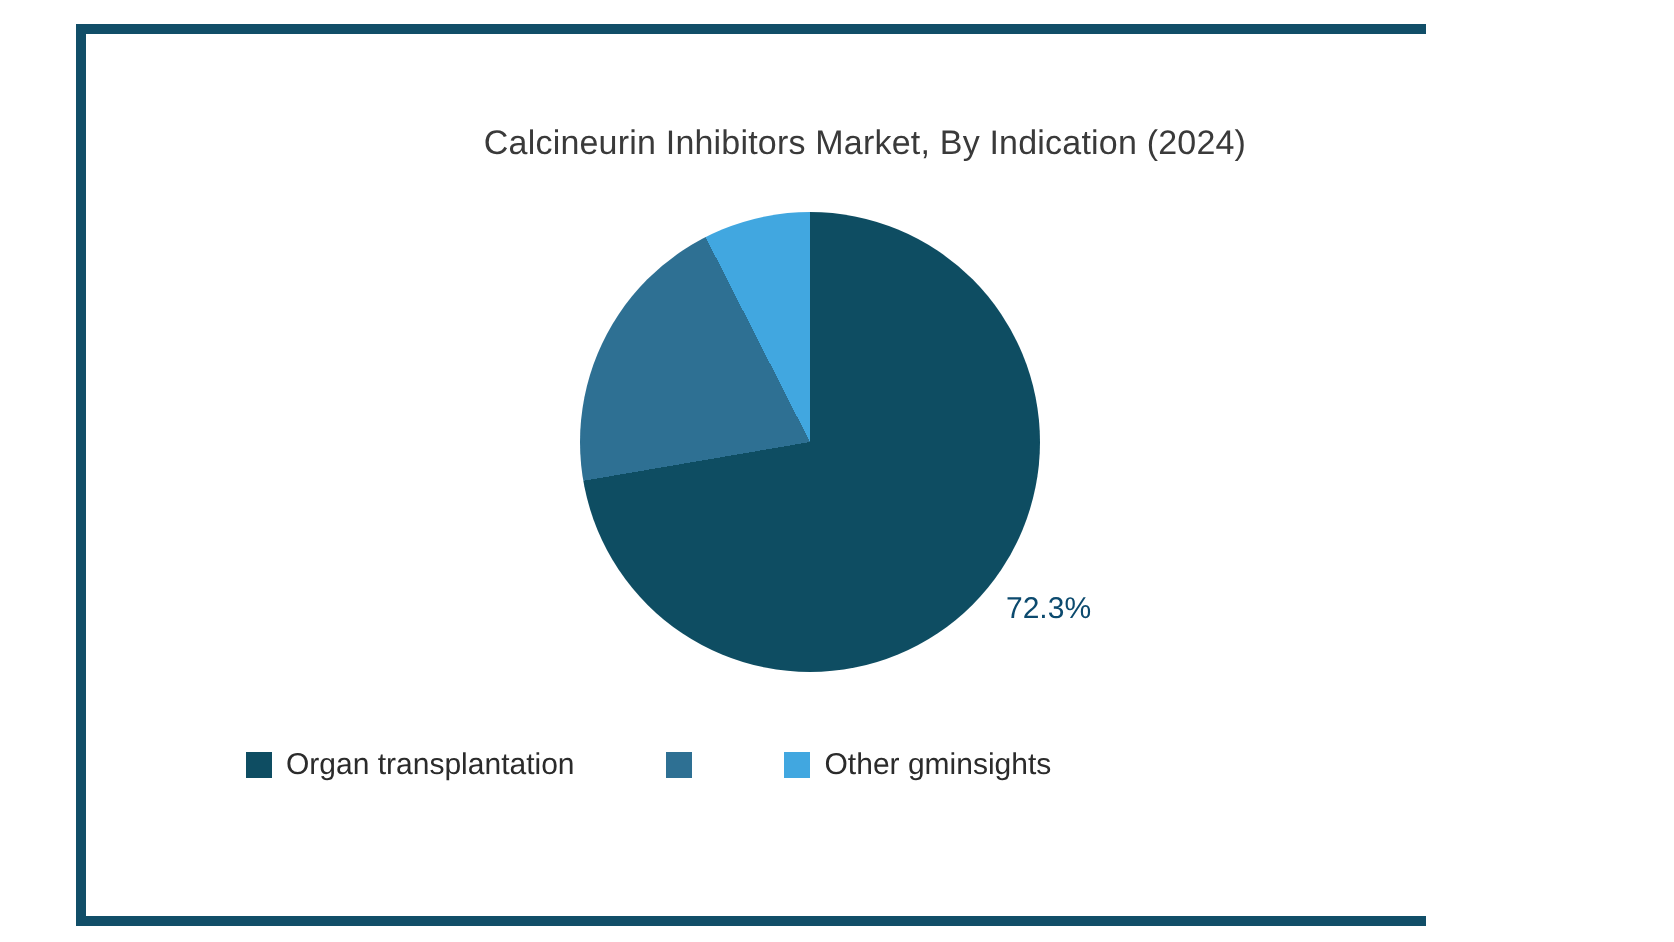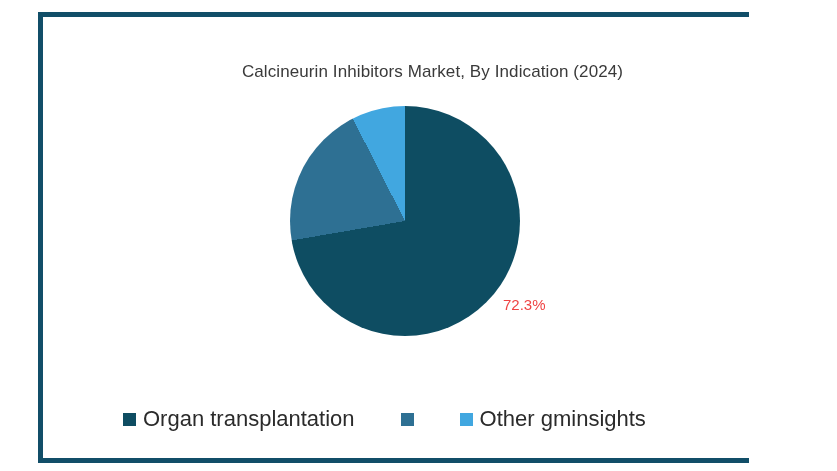--- a/index.html
+++ b/index.html
@@ -7,21 +7,20 @@
     padding: 0;
     background: #ffffff;
   }
   .canvas {
     position: relative;
     width: 713px;
     height: 471px;
     background: #ffffff;
     font-family: "Liberation Sans", sans-serif;
     overflow: hidden;
-    padding-left: 36px;
   }
   .frame {
     position: absolute;
     left: 38px;
     top: 12px;
     width: 789px;
     height: 451px;
     box-sizing: border-box;
     border: 5px solid #114e68;
     background: #ffffff;
@@ -44,38 +43,37 @@
     width: 230px;
     height: 230px;
     border-radius: 50%;
     
   }
   .pie-value-label {
     position: absolute;
     left: 503px;
     top: 296px;
     font-size: 15px;
-    color: #ef4444;
+    color: #0c4a6e;
   }
   .legend {
     position: absolute;
     left: 123px;
     top: 374px;
     display: flex;
     align-items: center;
     gap: 46px;
     white-space: nowrap;
   }
   .legend-item {
     display: flex;
     align-items: center;
     gap: 7px;
-    font-size: 22px;
+    font-size: 15px;
     color: #2b2b2b;
-    margin-top: 32px;
   }
   .legend-swatch {
     width: 13px;
     height: 13px;
     display: inline-block;
     flex: 0 0 auto;
   }
   .source-note {
     position: absolute;
     top: 444px;

